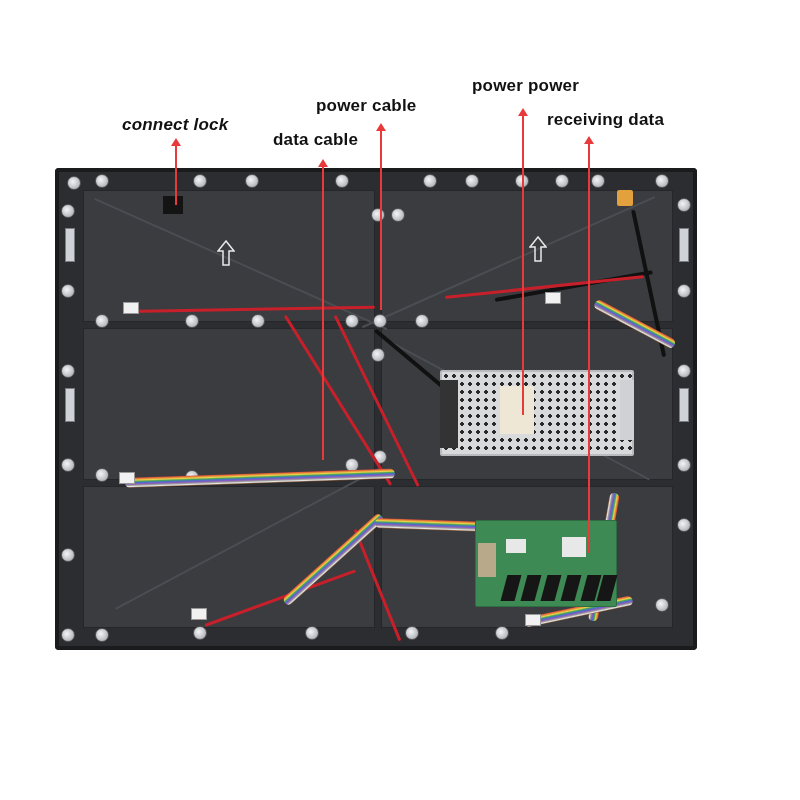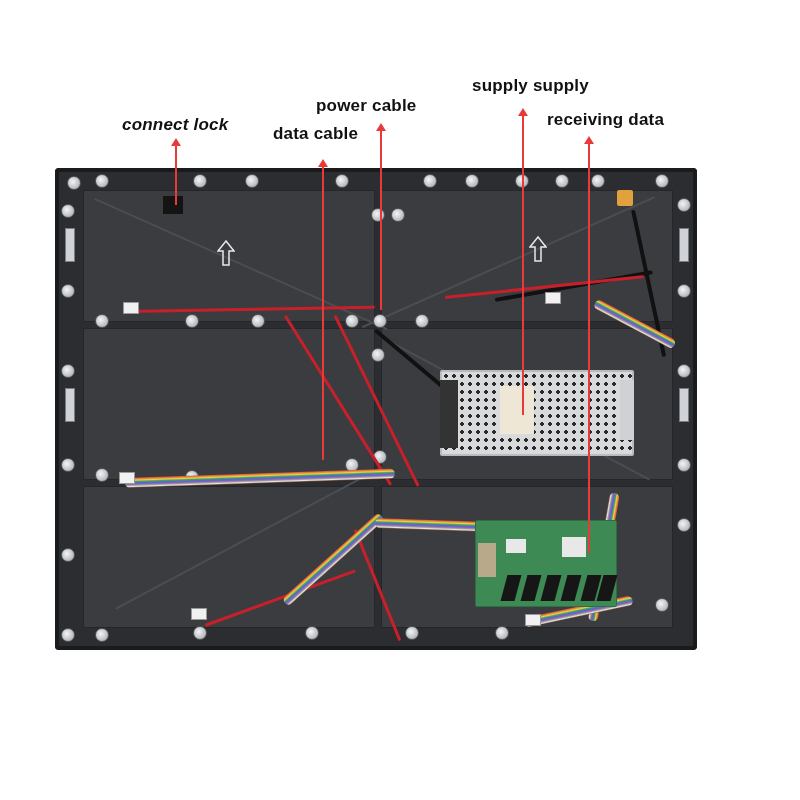--- a/index.html
+++ b/index.html
@@ -25,23 +25,23 @@
   .blackwire{position:absolute;height:4px;background:#111;transform-origin:0 50%;border-radius:2px;}
   .connector{position:absolute;width:14px;height:10px;background:#f1f1f1;border:1px solid #999;}
   .lock{position:absolute;width:20px;height:18px;background:#141414;}
   .orange-plug{position:absolute;width:16px;height:16px;background:#e2a13c;border-radius:2px;}
   .handle{position:absolute;width:8px;height:32px;background:#cfd2d6;border:1px solid #7b7f85;}
 </style>
 </head>
 <body>
 
 <div class="label" style="left:122px;top:115px;font-style:italic;">connect lock</div>
-<div class="label" style="left:273px;top:124px;">data cable</div>
+<div class="label" style="left:273px;top:130px;">data cable</div>
 <div class="label" style="left:316px;top:96px;">power cable</div>
-<div class="label" style="left:472px;top:76px;">supply supply</div>
+<div class="label" style="left:472px;top:76px;">power power</div>
 <div class="label" style="left:547px;top:110px;">receiving data</div>
 
 <div id="cabinet">
 
   <div class="panel" style="left:28px;top:22px;width:290px;height:130px;"></div>
   <div class="panel" style="left:326px;top:22px;width:290px;height:130px;"></div>
   <div class="panel" style="left:28px;top:160px;width:290px;height:150px;"></div>
   <div class="panel" style="left:326px;top:160px;width:290px;height:150px;"></div>
   <div class="panel" style="left:28px;top:318px;width:290px;height:140px;"></div>
   <div class="panel" style="left:326px;top:318px;width:290px;height:140px;"></div>

